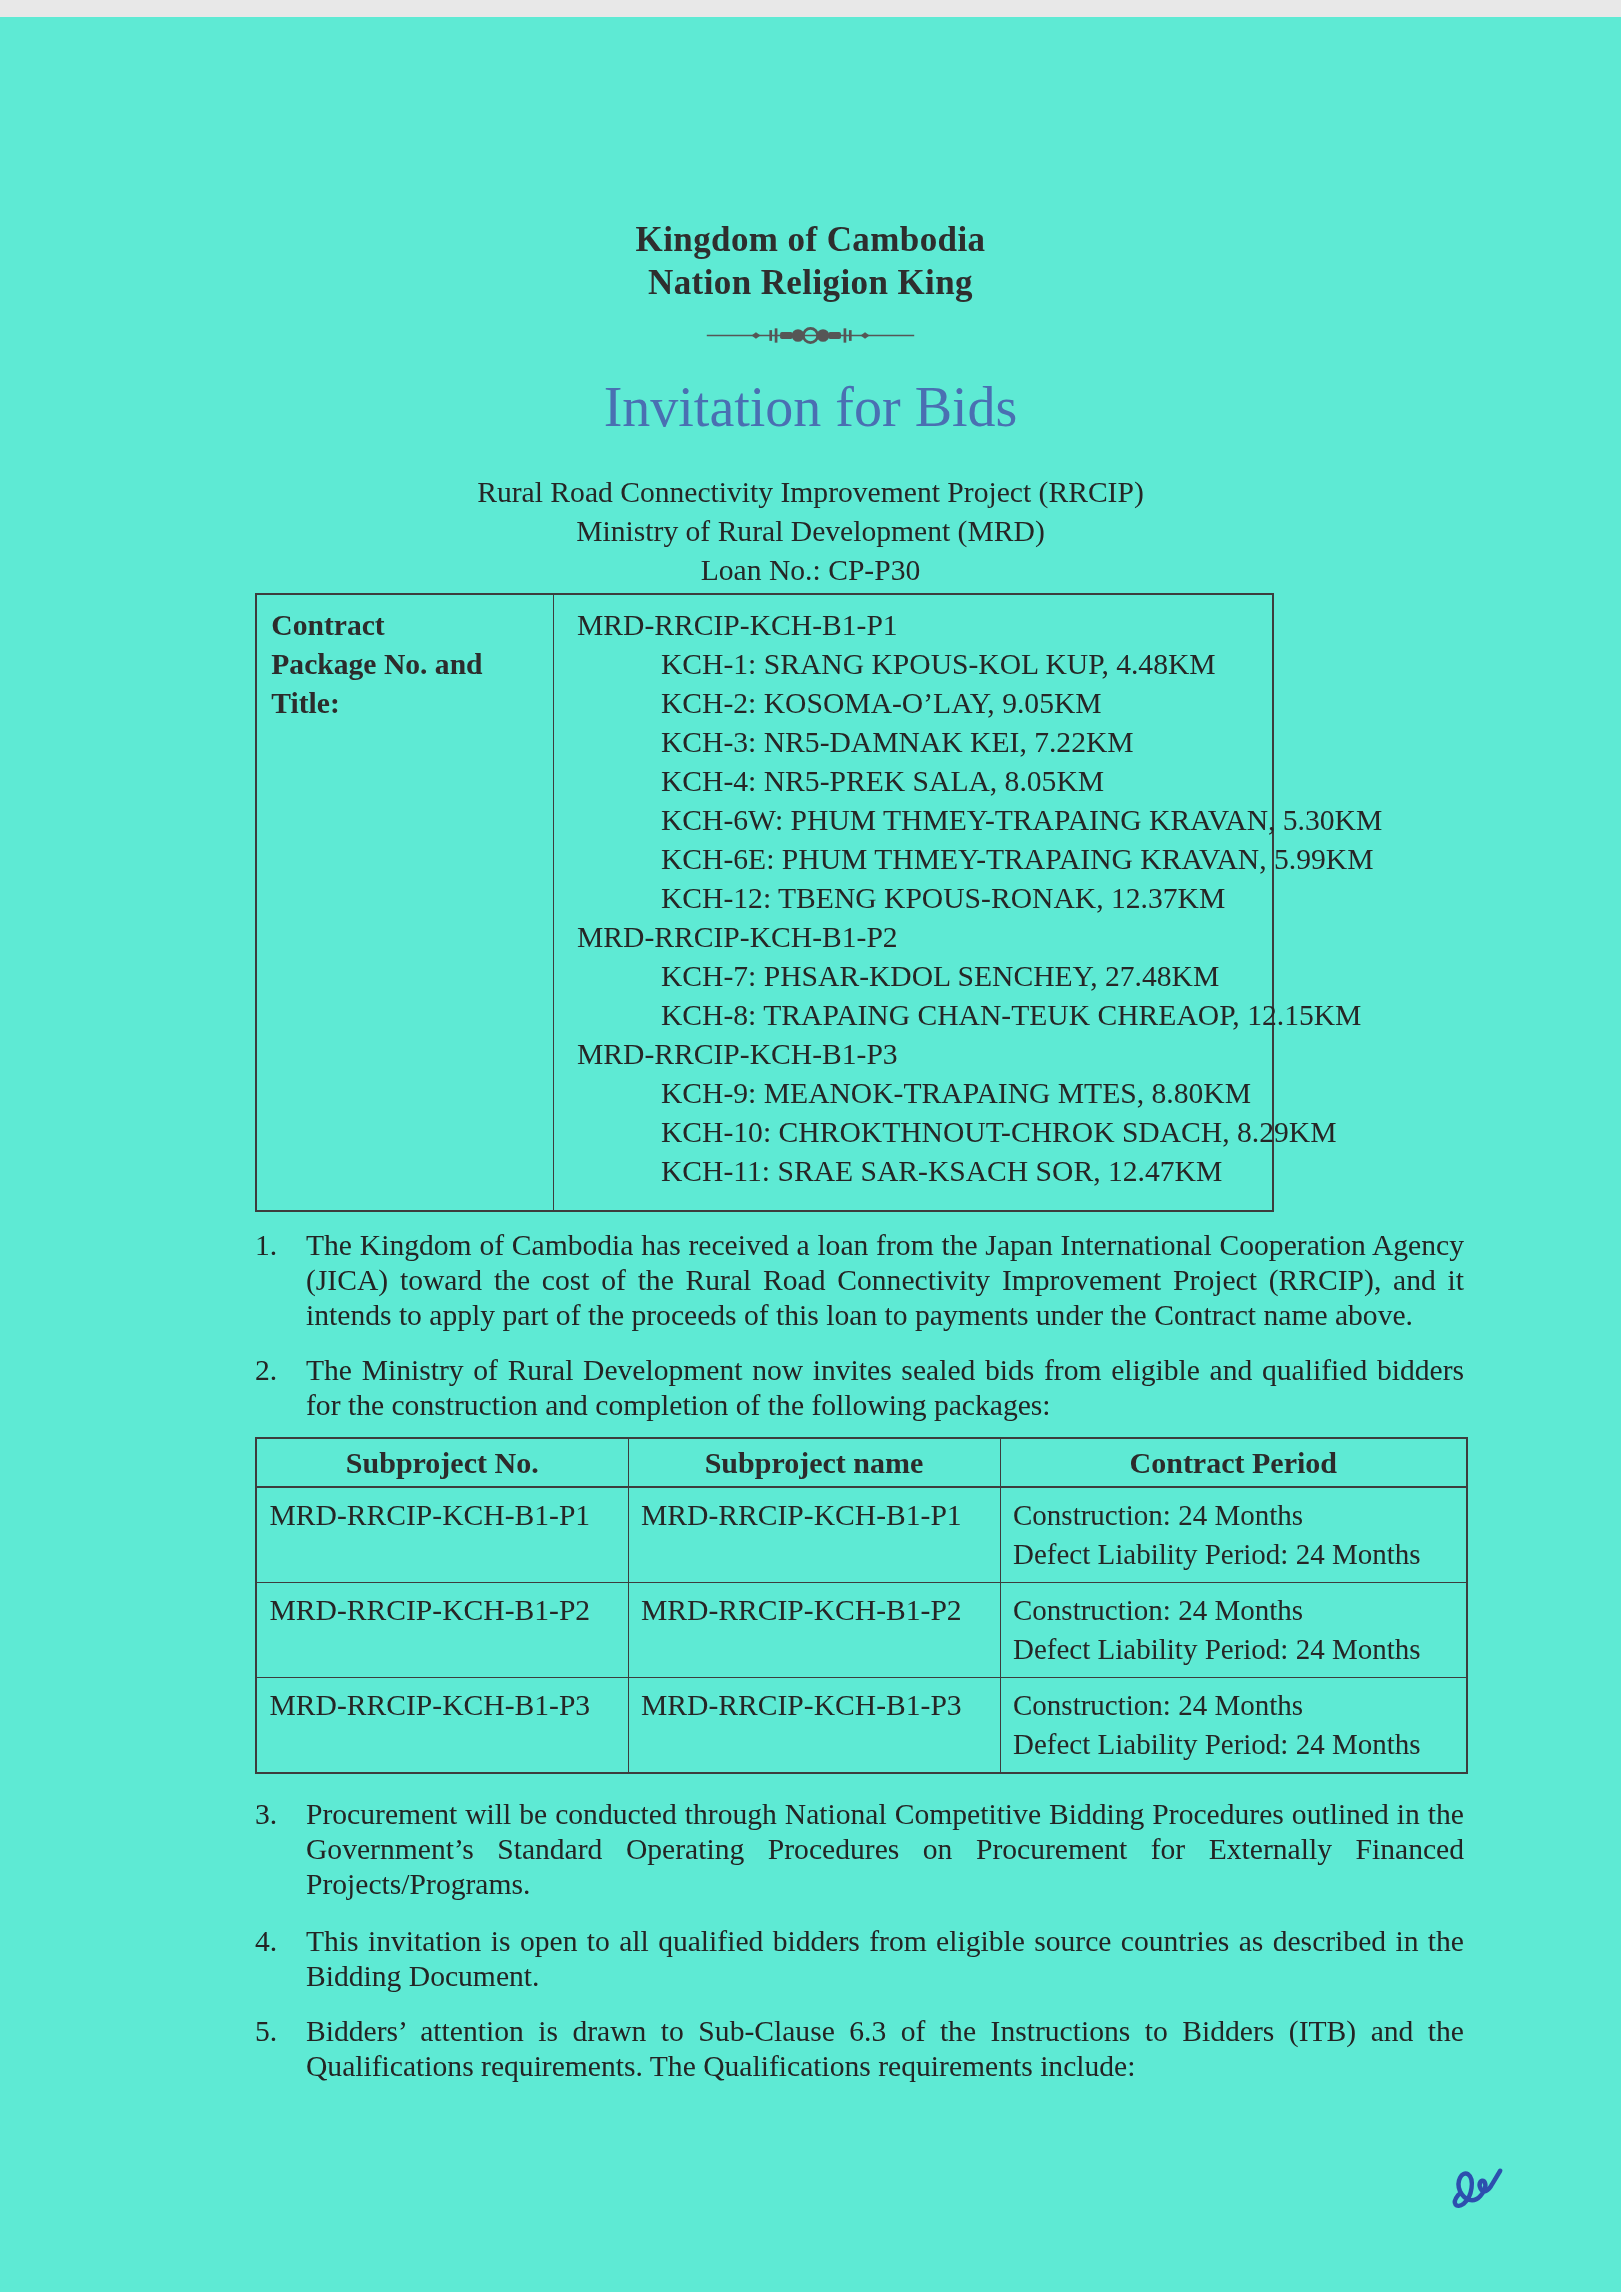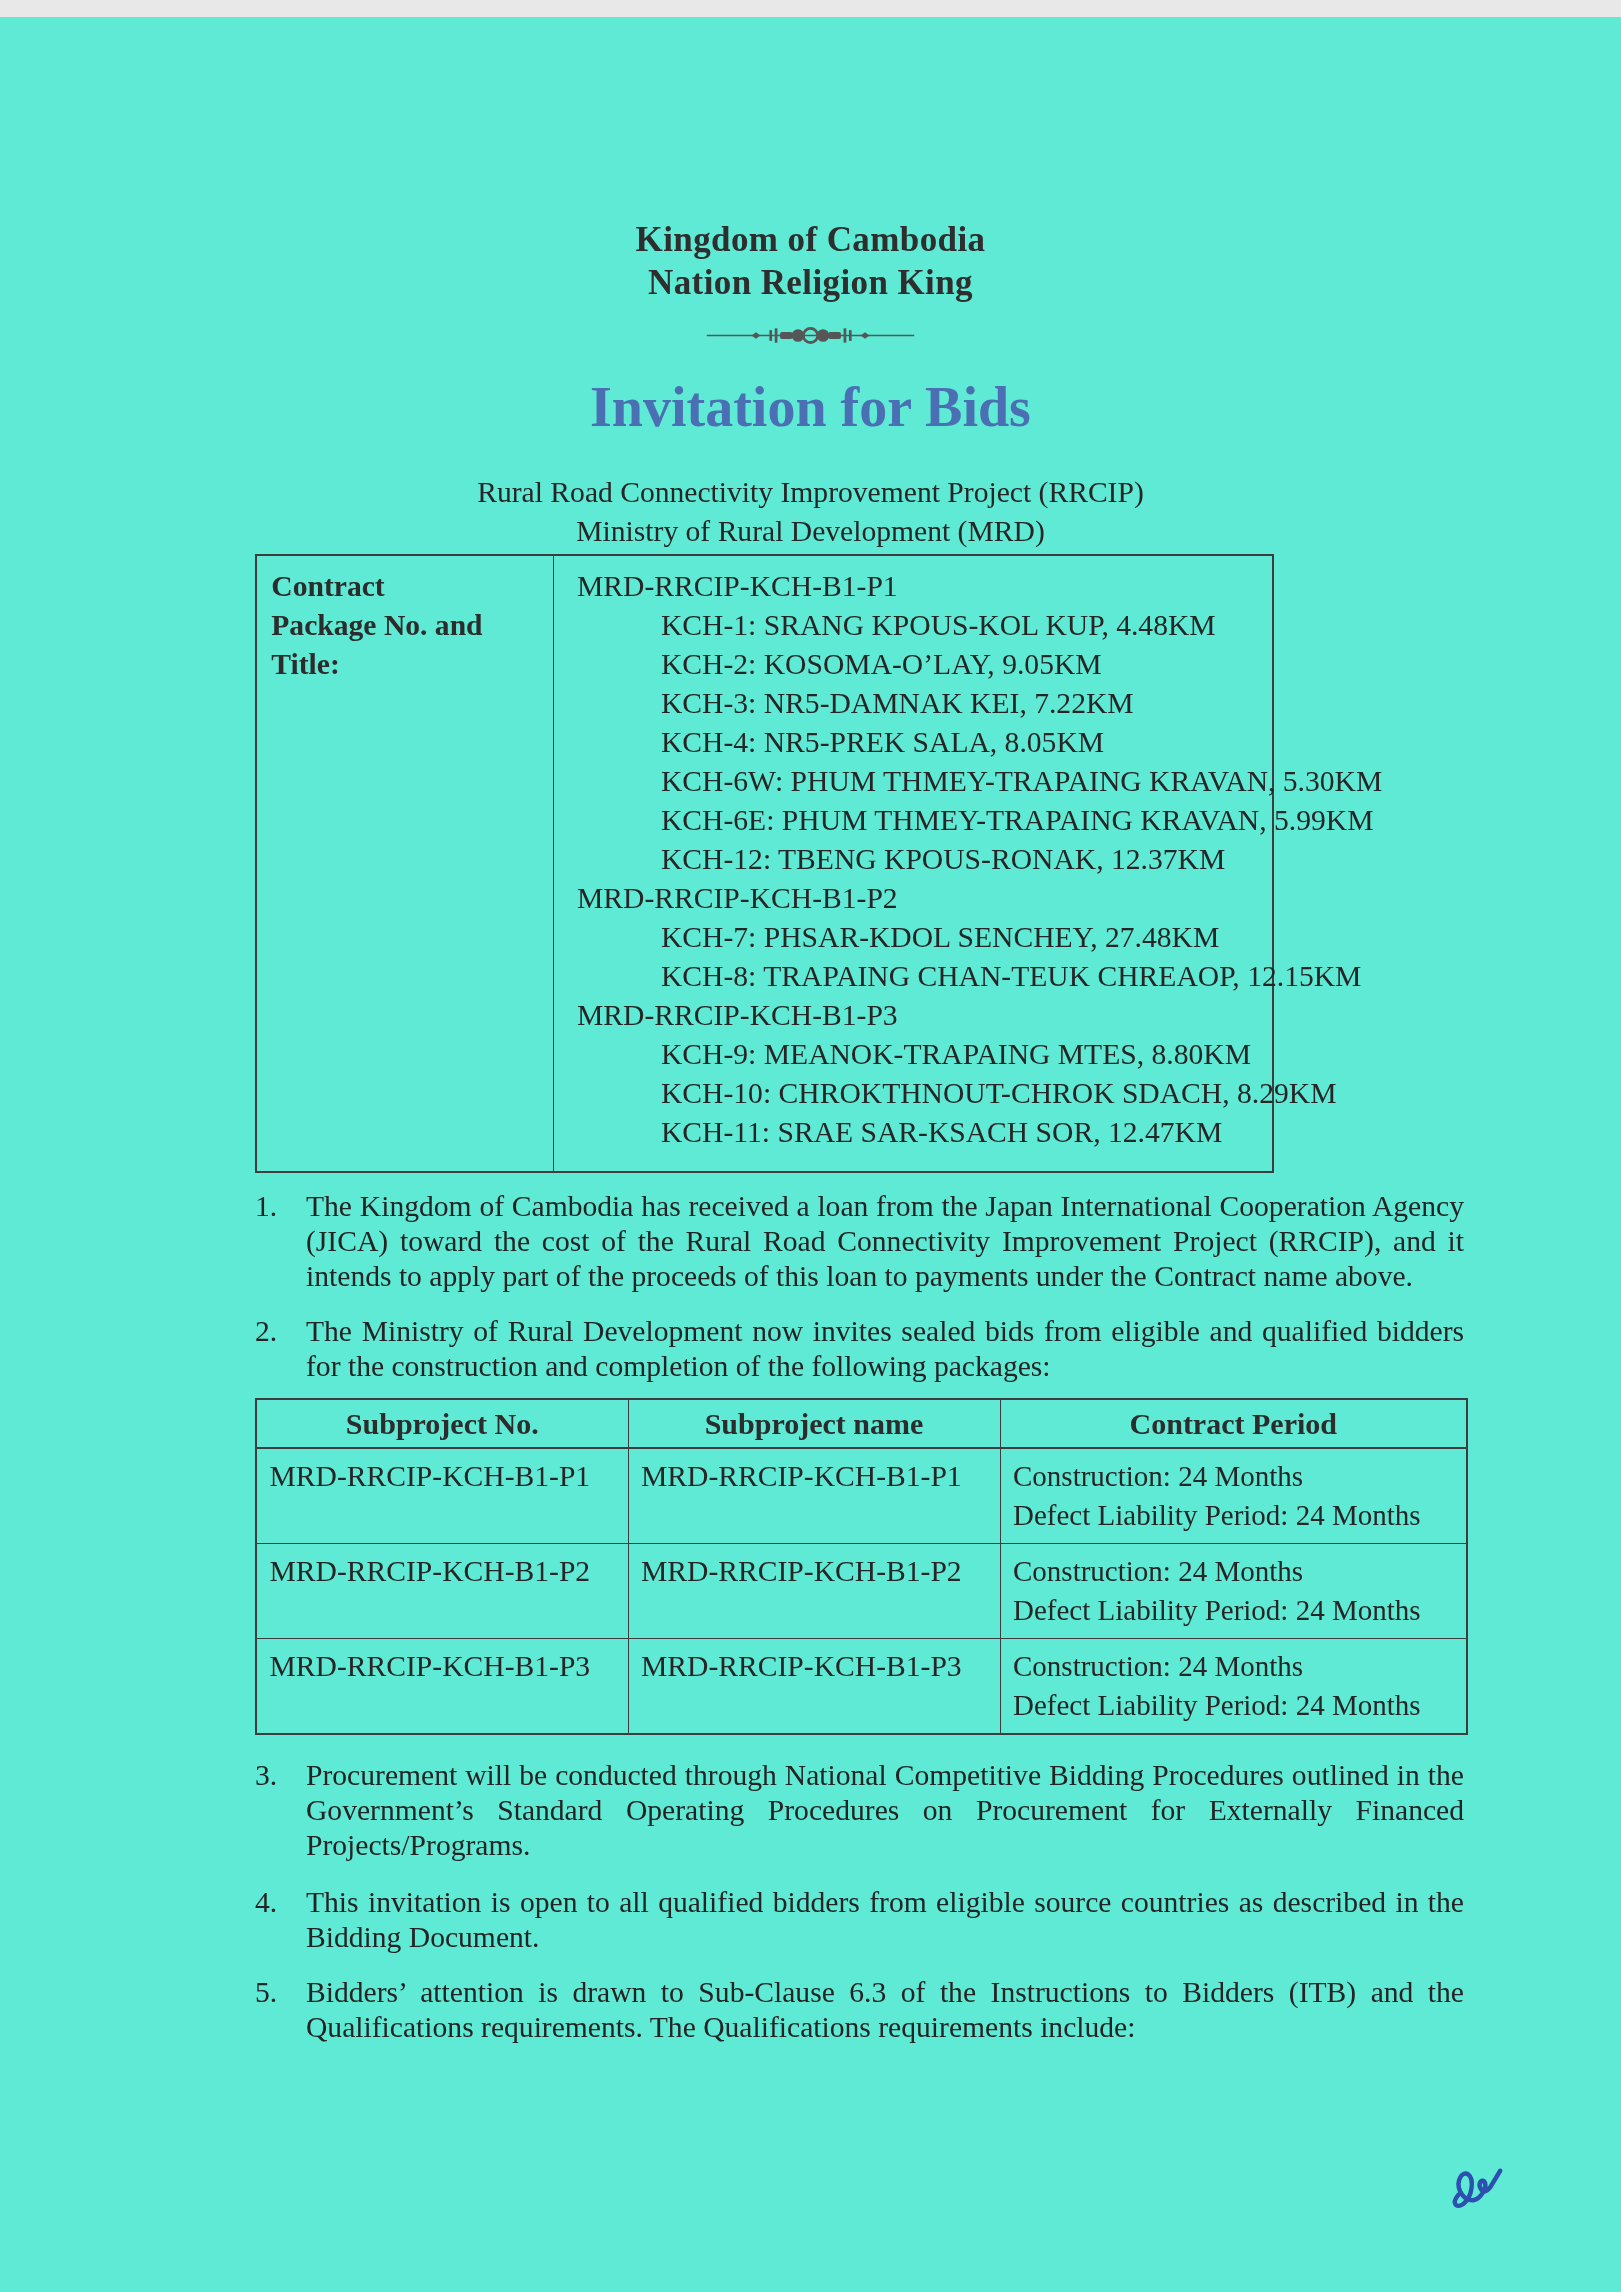--- a/index.html
+++ b/index.html
@@ -103,25 +103,26 @@
         <rect x="155" y="7" width="3" height="16" fill="#565656"></rect>
         <rect x="161" y="9" width="3" height="12" fill="#565656"></rect>
         <rect x="84" y="11" width="14" height="8" rx="2" fill="#565656"></rect>
         <rect x="138" y="11" width="14" height="8" rx="2" fill="#565656"></rect>
         <circle cx="104" cy="15" r="7" fill="#565656"></circle>
         <circle cx="118" cy="15" r="8" fill="none" stroke="#565656" stroke-width="3"></circle>
         <circle cx="132" cy="15" r="7" fill="#565656"></circle>
       </svg>
     </div>
 
-    <div class="doc-title" style="color:#4a6fb2;font-weight:bold;">Invitation for Bids</div>
+    <div class="doc-title" style="color:#4a6fb2;">Invitation for Bids</div>
 
     <div class="subtitle-block">
       <div class="subtitle-line">Rural Road Connectivity Improvement Project (RRCIP)</div>
       <div class="subtitle-line">Ministry of Rural Development (MRD)</div>
+      <div class="subtitle-line">Loan No.: CP-P30</div>
     </div>
   </div>
 
   <div class="content">
 
 
     <table class="info-table">
       <tbody>
           <tr>
             <td class="label-cell">Contract

